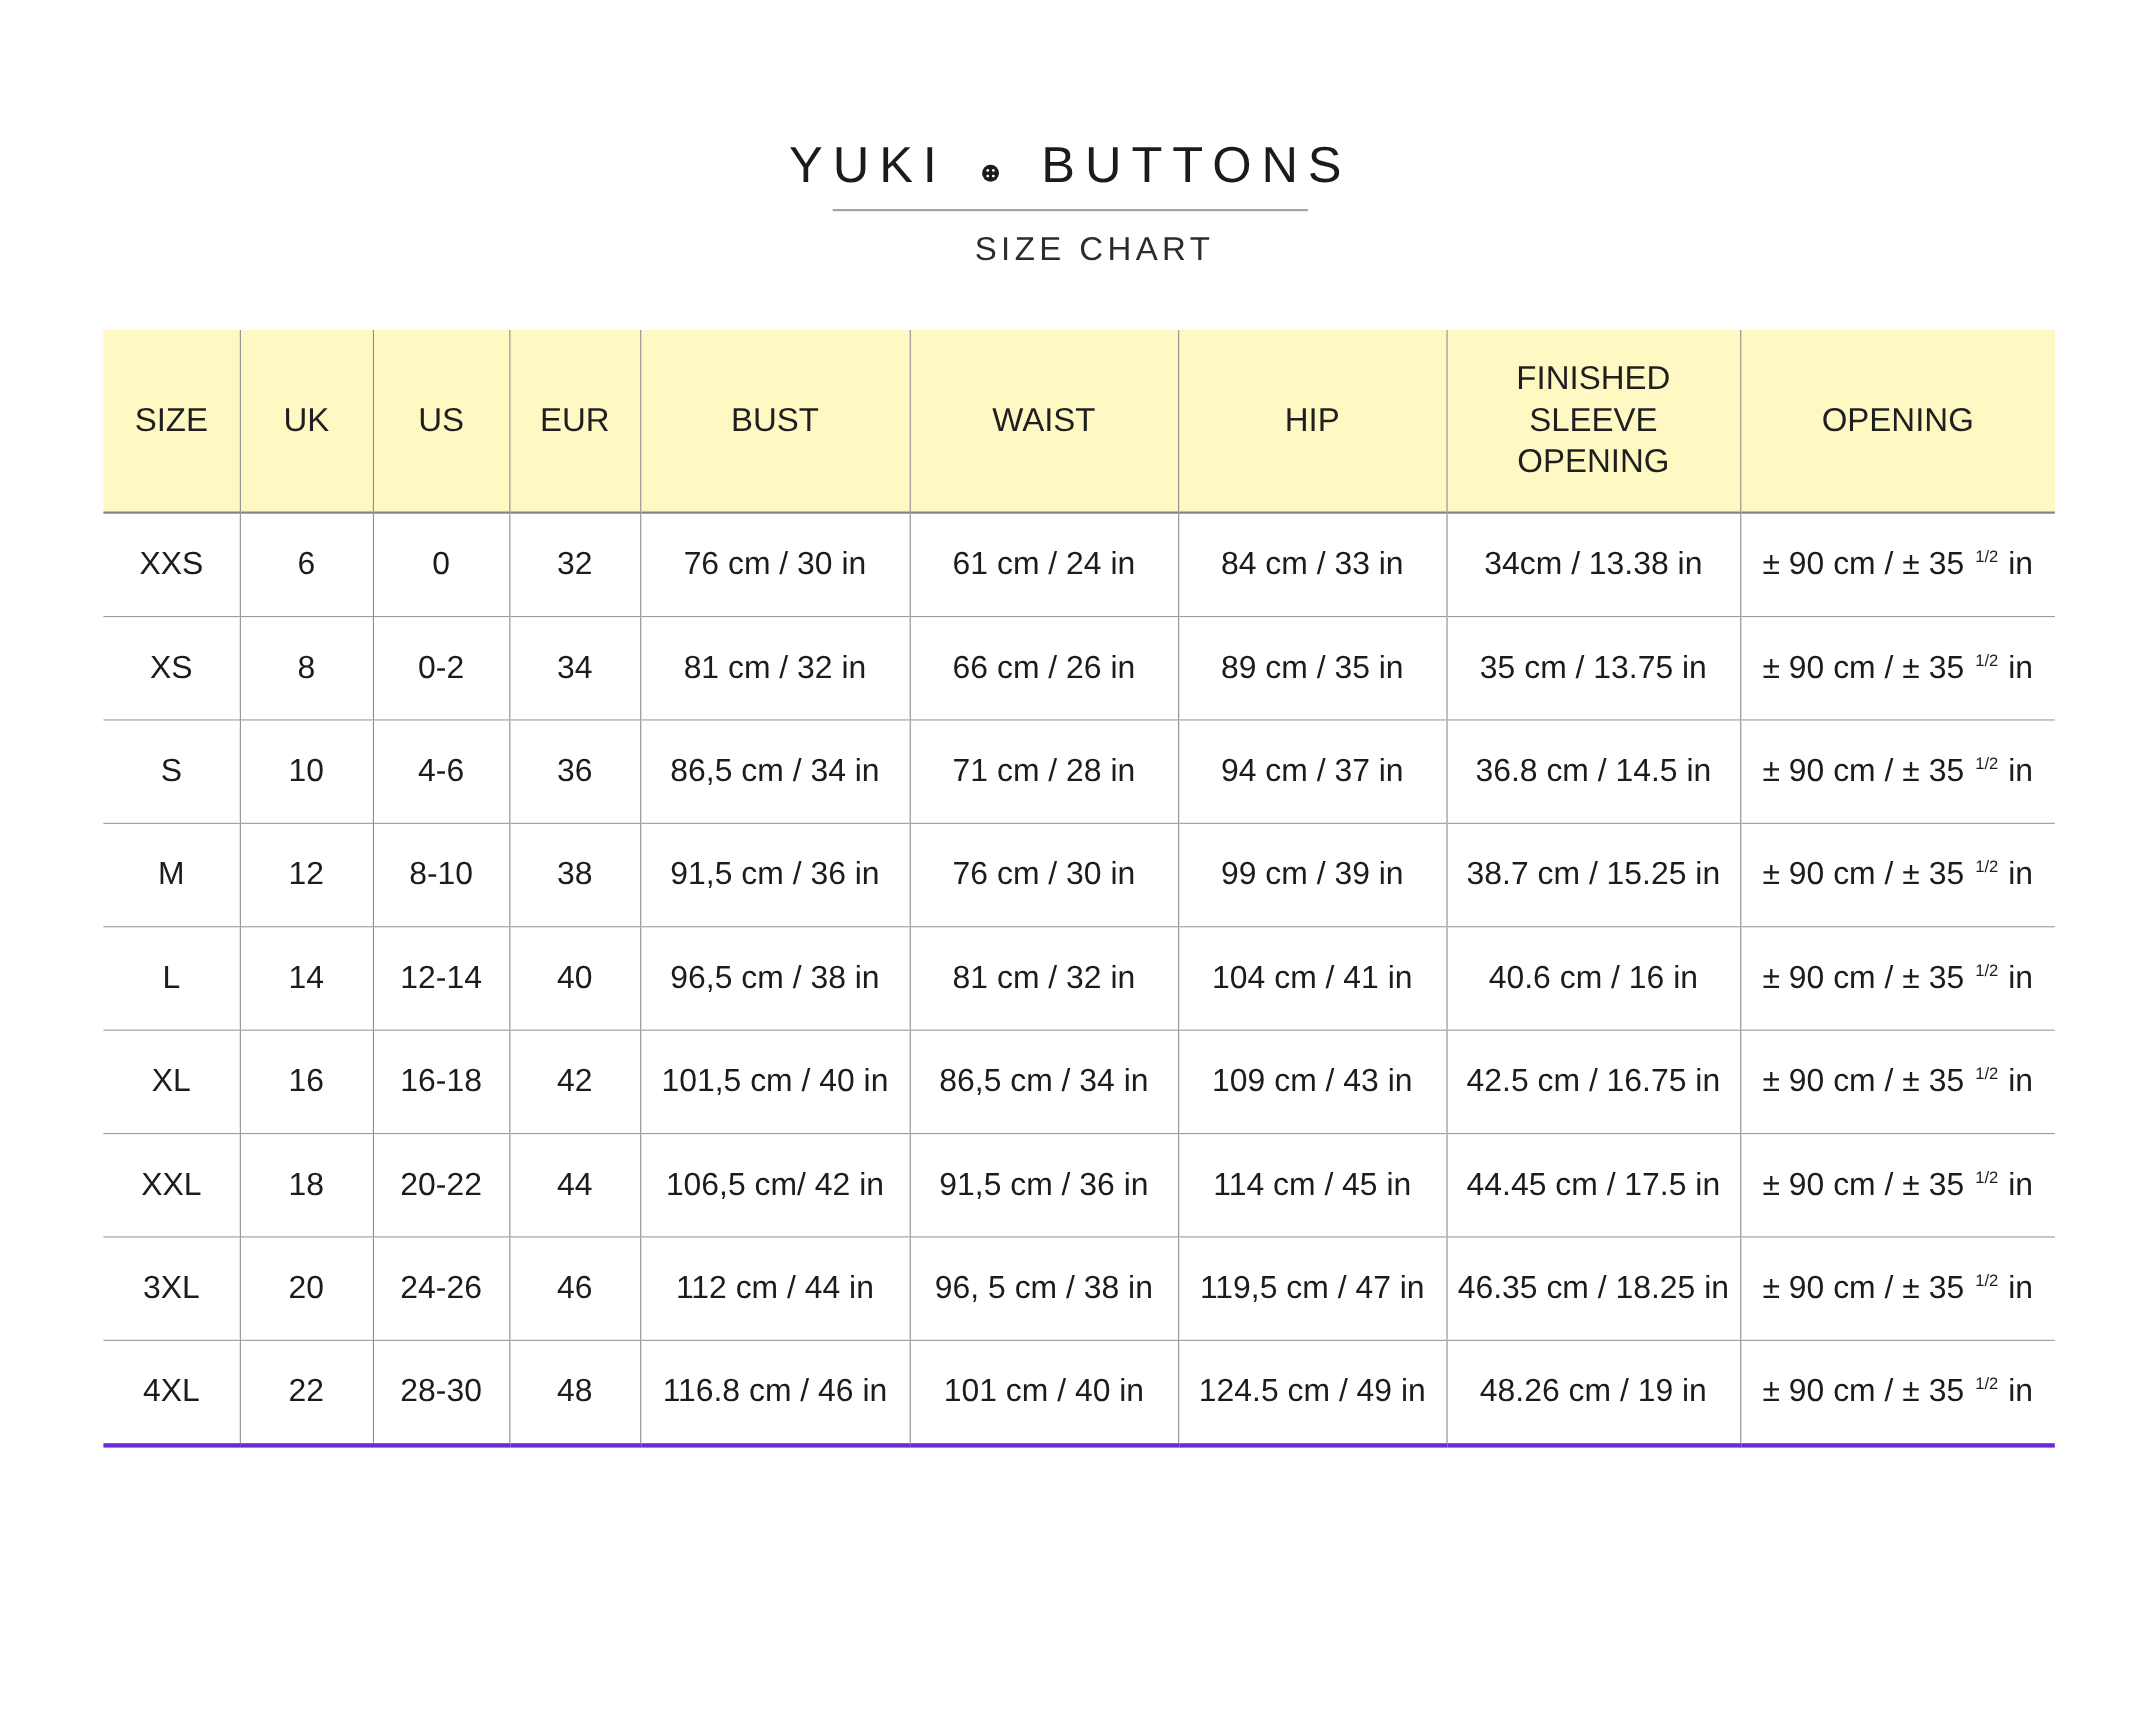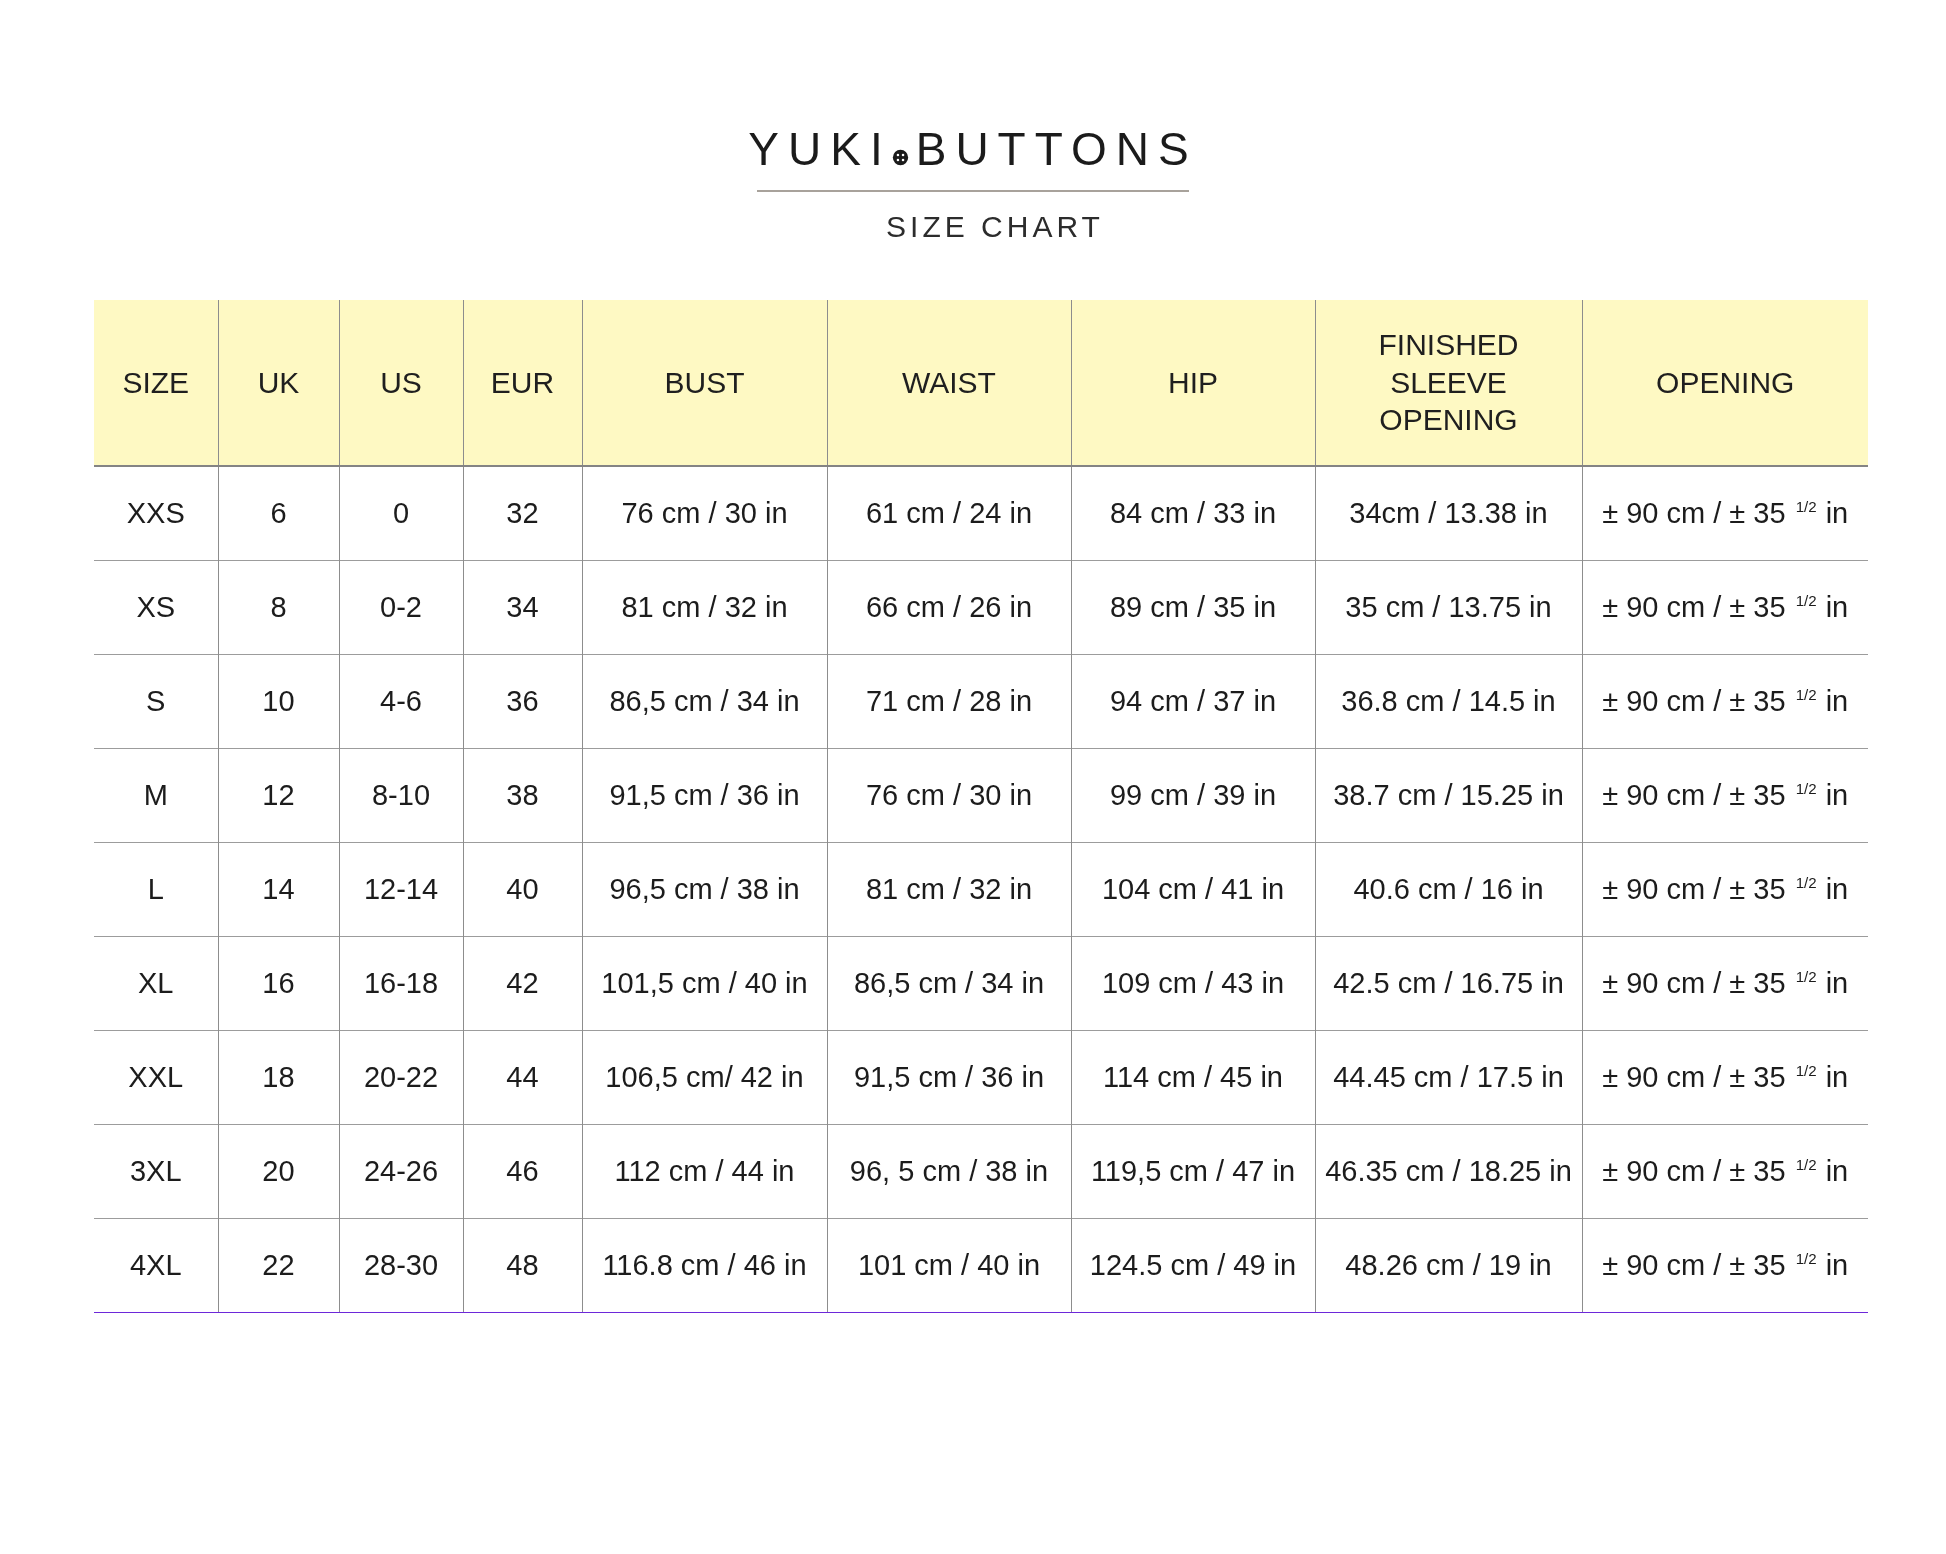--- a/index.html
+++ b/index.html
@@ -21,20 +21,21 @@
   }
   .brand-title {
     display: inline-flex;
     align-items: center;
     justify-content: center;
     font-size: 46px;
     font-weight: 500;
     letter-spacing: 9px;
     color: #1b1b1b;
     white-space: nowrap;
+    gap: 31px;
   }
   .button-dot {
     width: 17px;
     height: 17px;
     margin: 16px 7px 0 0;
     flex: 0 0 auto;
   }
   .title-divider {
     width: 432px;
     height: 0;
@@ -75,21 +76,21 @@
     height: 93px;
     font-size: 29px;
     color: #1c1c1c;
     padding: 0 4px;
     white-space: nowrap;
   }
   .size-table tbody tr + tr td {
     border-top: 1px solid #9c9c9c;
   }
   .size-table tbody tr:last-child td {
-    border-bottom: 1px solid #6d28d9;
+    border-bottom: 4px solid #6d28d9;
     margin-top: 48px;
   }
   sup.frac {
     font-size: 0.52em;
     vertical-align: super;
     letter-spacing: 0;
     margin: 0 1px 0 2px;
   }
   
   .notes {

